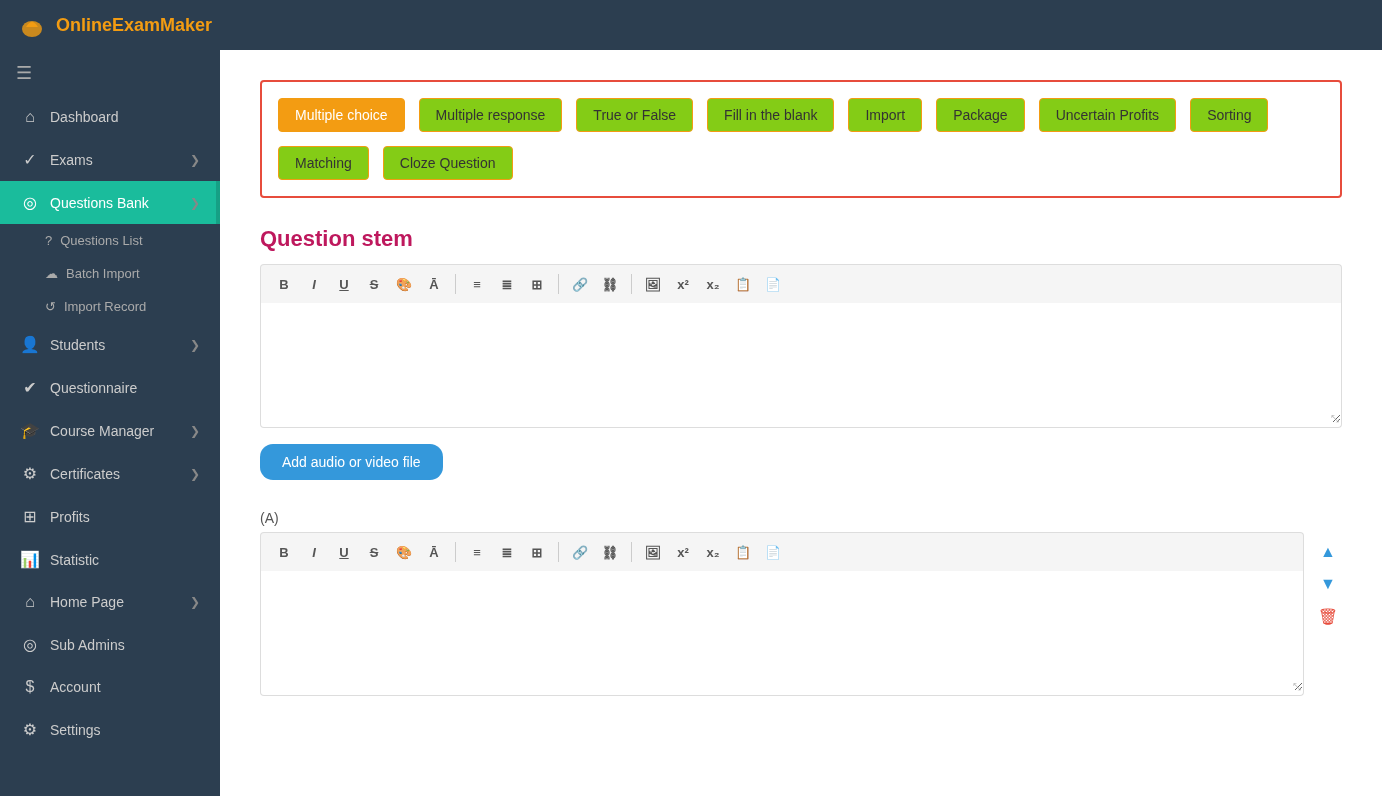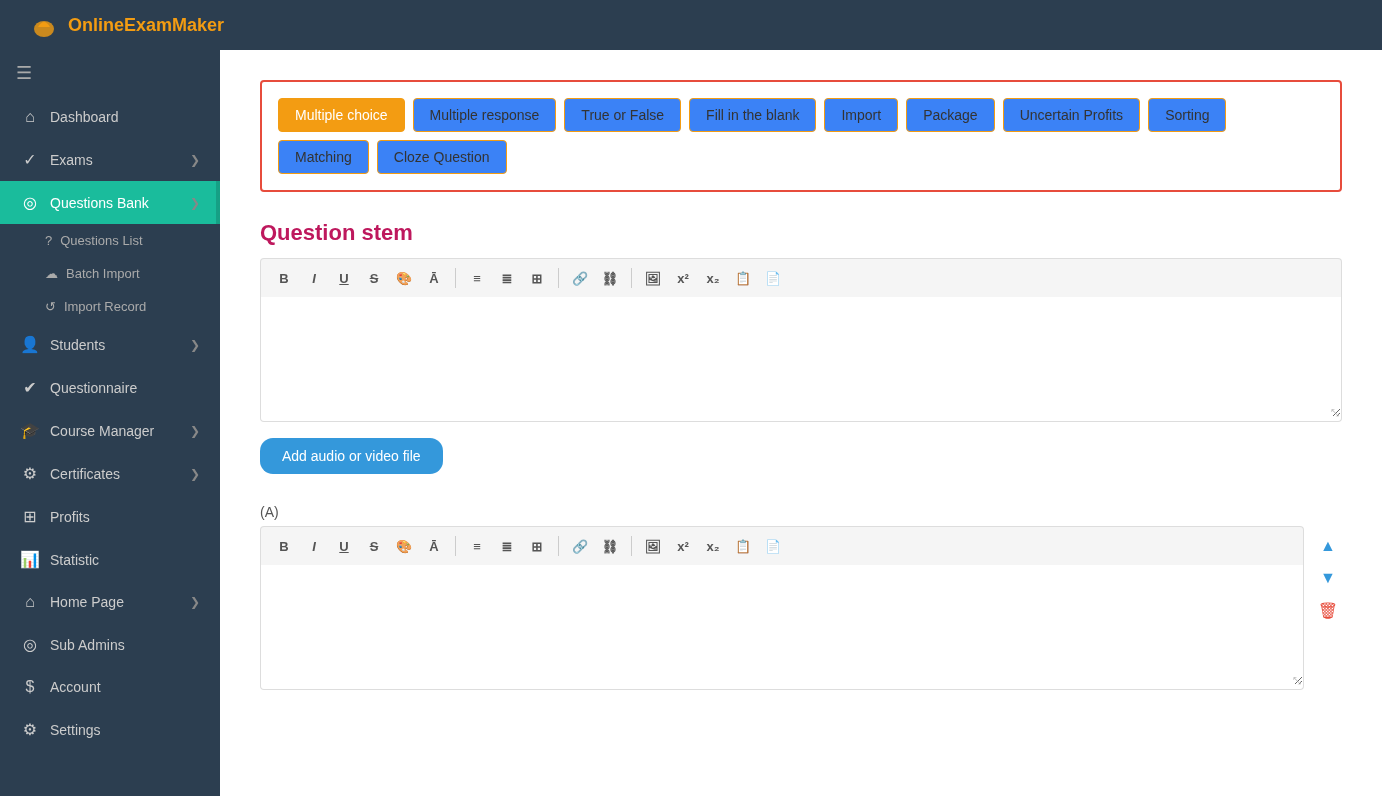--- a/index.html
+++ b/index.html
@@ -3,21 +3,21 @@
   <meta charset="utf-8">
   <style>
     * { box-sizing: border-box; margin: 0; padding: 0; }
     body { font-family: 'Segoe UI', Arial, sans-serif; background: #f0f2f5; display: flex; flex-direction: column; height: 796px; overflow: hidden; }
 
     
     .top-bar {
       background: #2c3e50;
       height: 50px;
       display: flex;
-      padding: 0 28px;
+      padding: 0 16px;
       flex-shrink: 0;
     }
     .logo-area {
       display: flex;
       align-items: center;
       gap: 8px;
     }
     .logo-icon {
       width: 32px;
       height: 32px;
@@ -96,27 +96,27 @@
     }
 
     
     .question-type-box {
       border: 2px solid #e74c3c;
       border-radius: 4px;
       padding: 16px;
       margin-bottom: 28px;
       display: flex;
       flex-wrap: wrap;
-      gap: 8px;
+      gap: 14px;
     }
     .q-type-btn {
       padding: 8px 16px;
       border: 1.5px solid #f39c12;
       border-radius: 4px;
-      background: #3b82f6;
+      background: #84cc16;
       color: #333;
       font-size: 14px;
       cursor: pointer;
     }
     .q-type-btn.active {
       background: #f39c12;
       color: #fff;
       border-color: #f39c12;
     }
 

